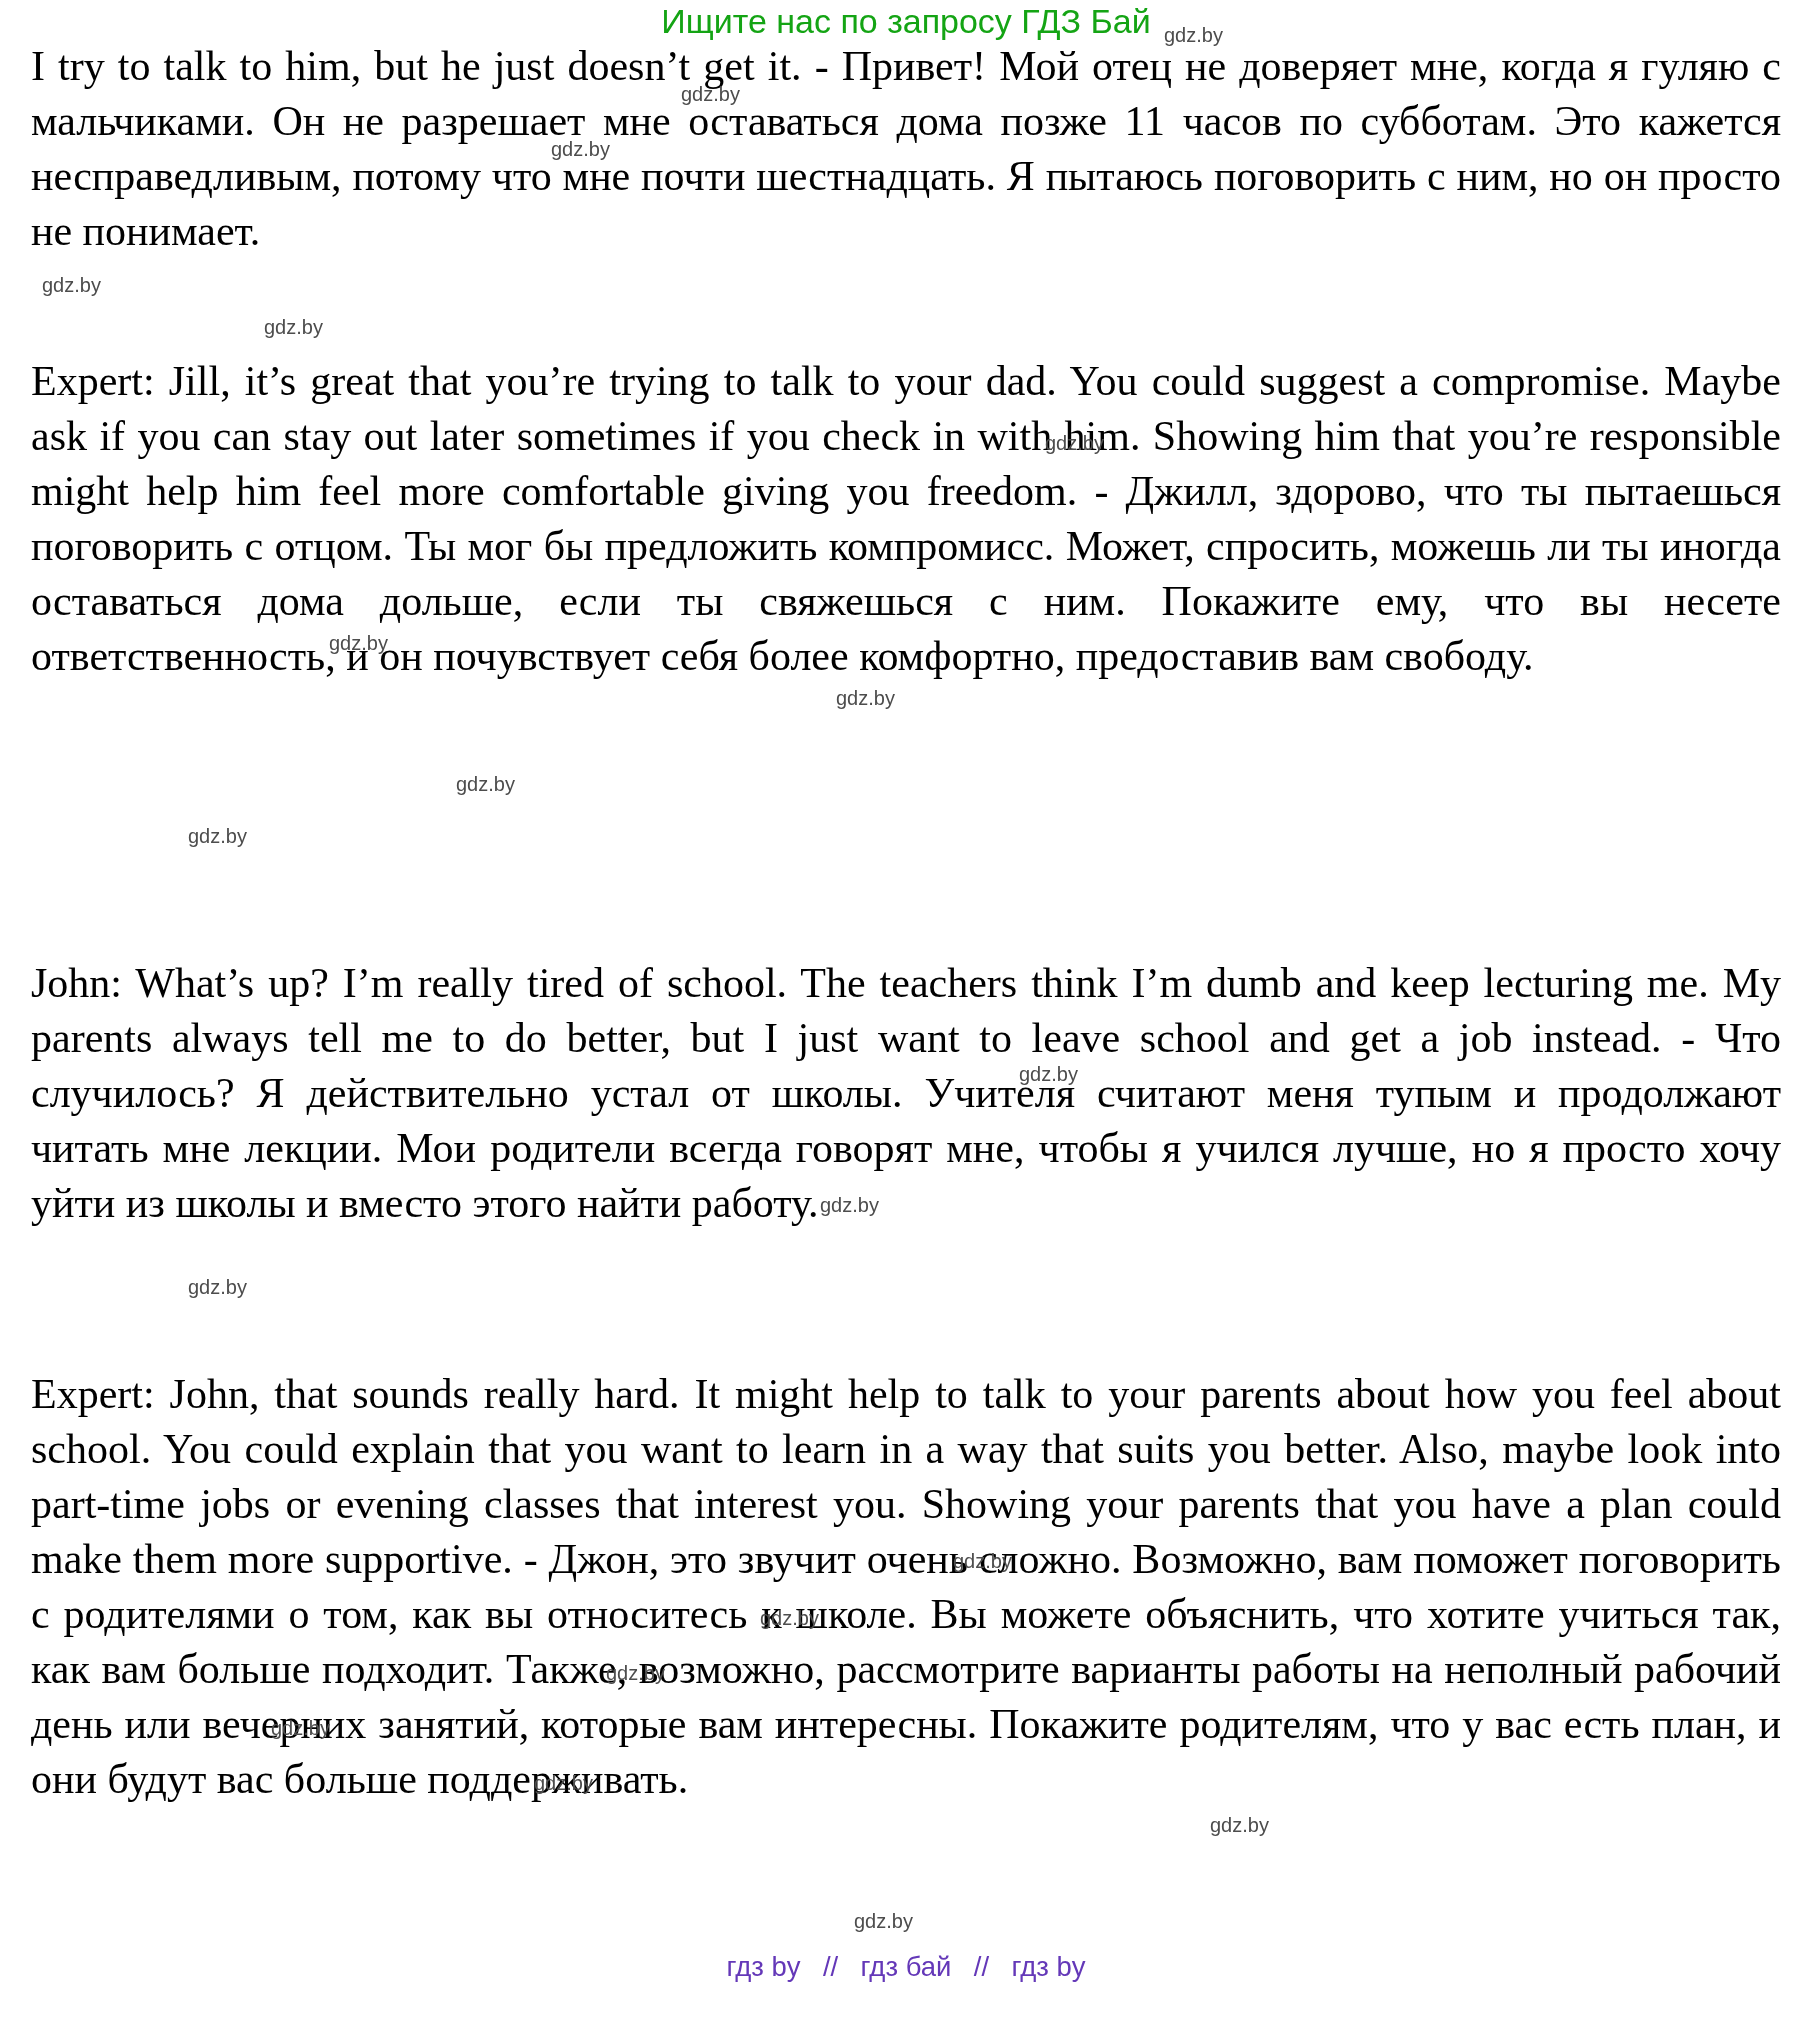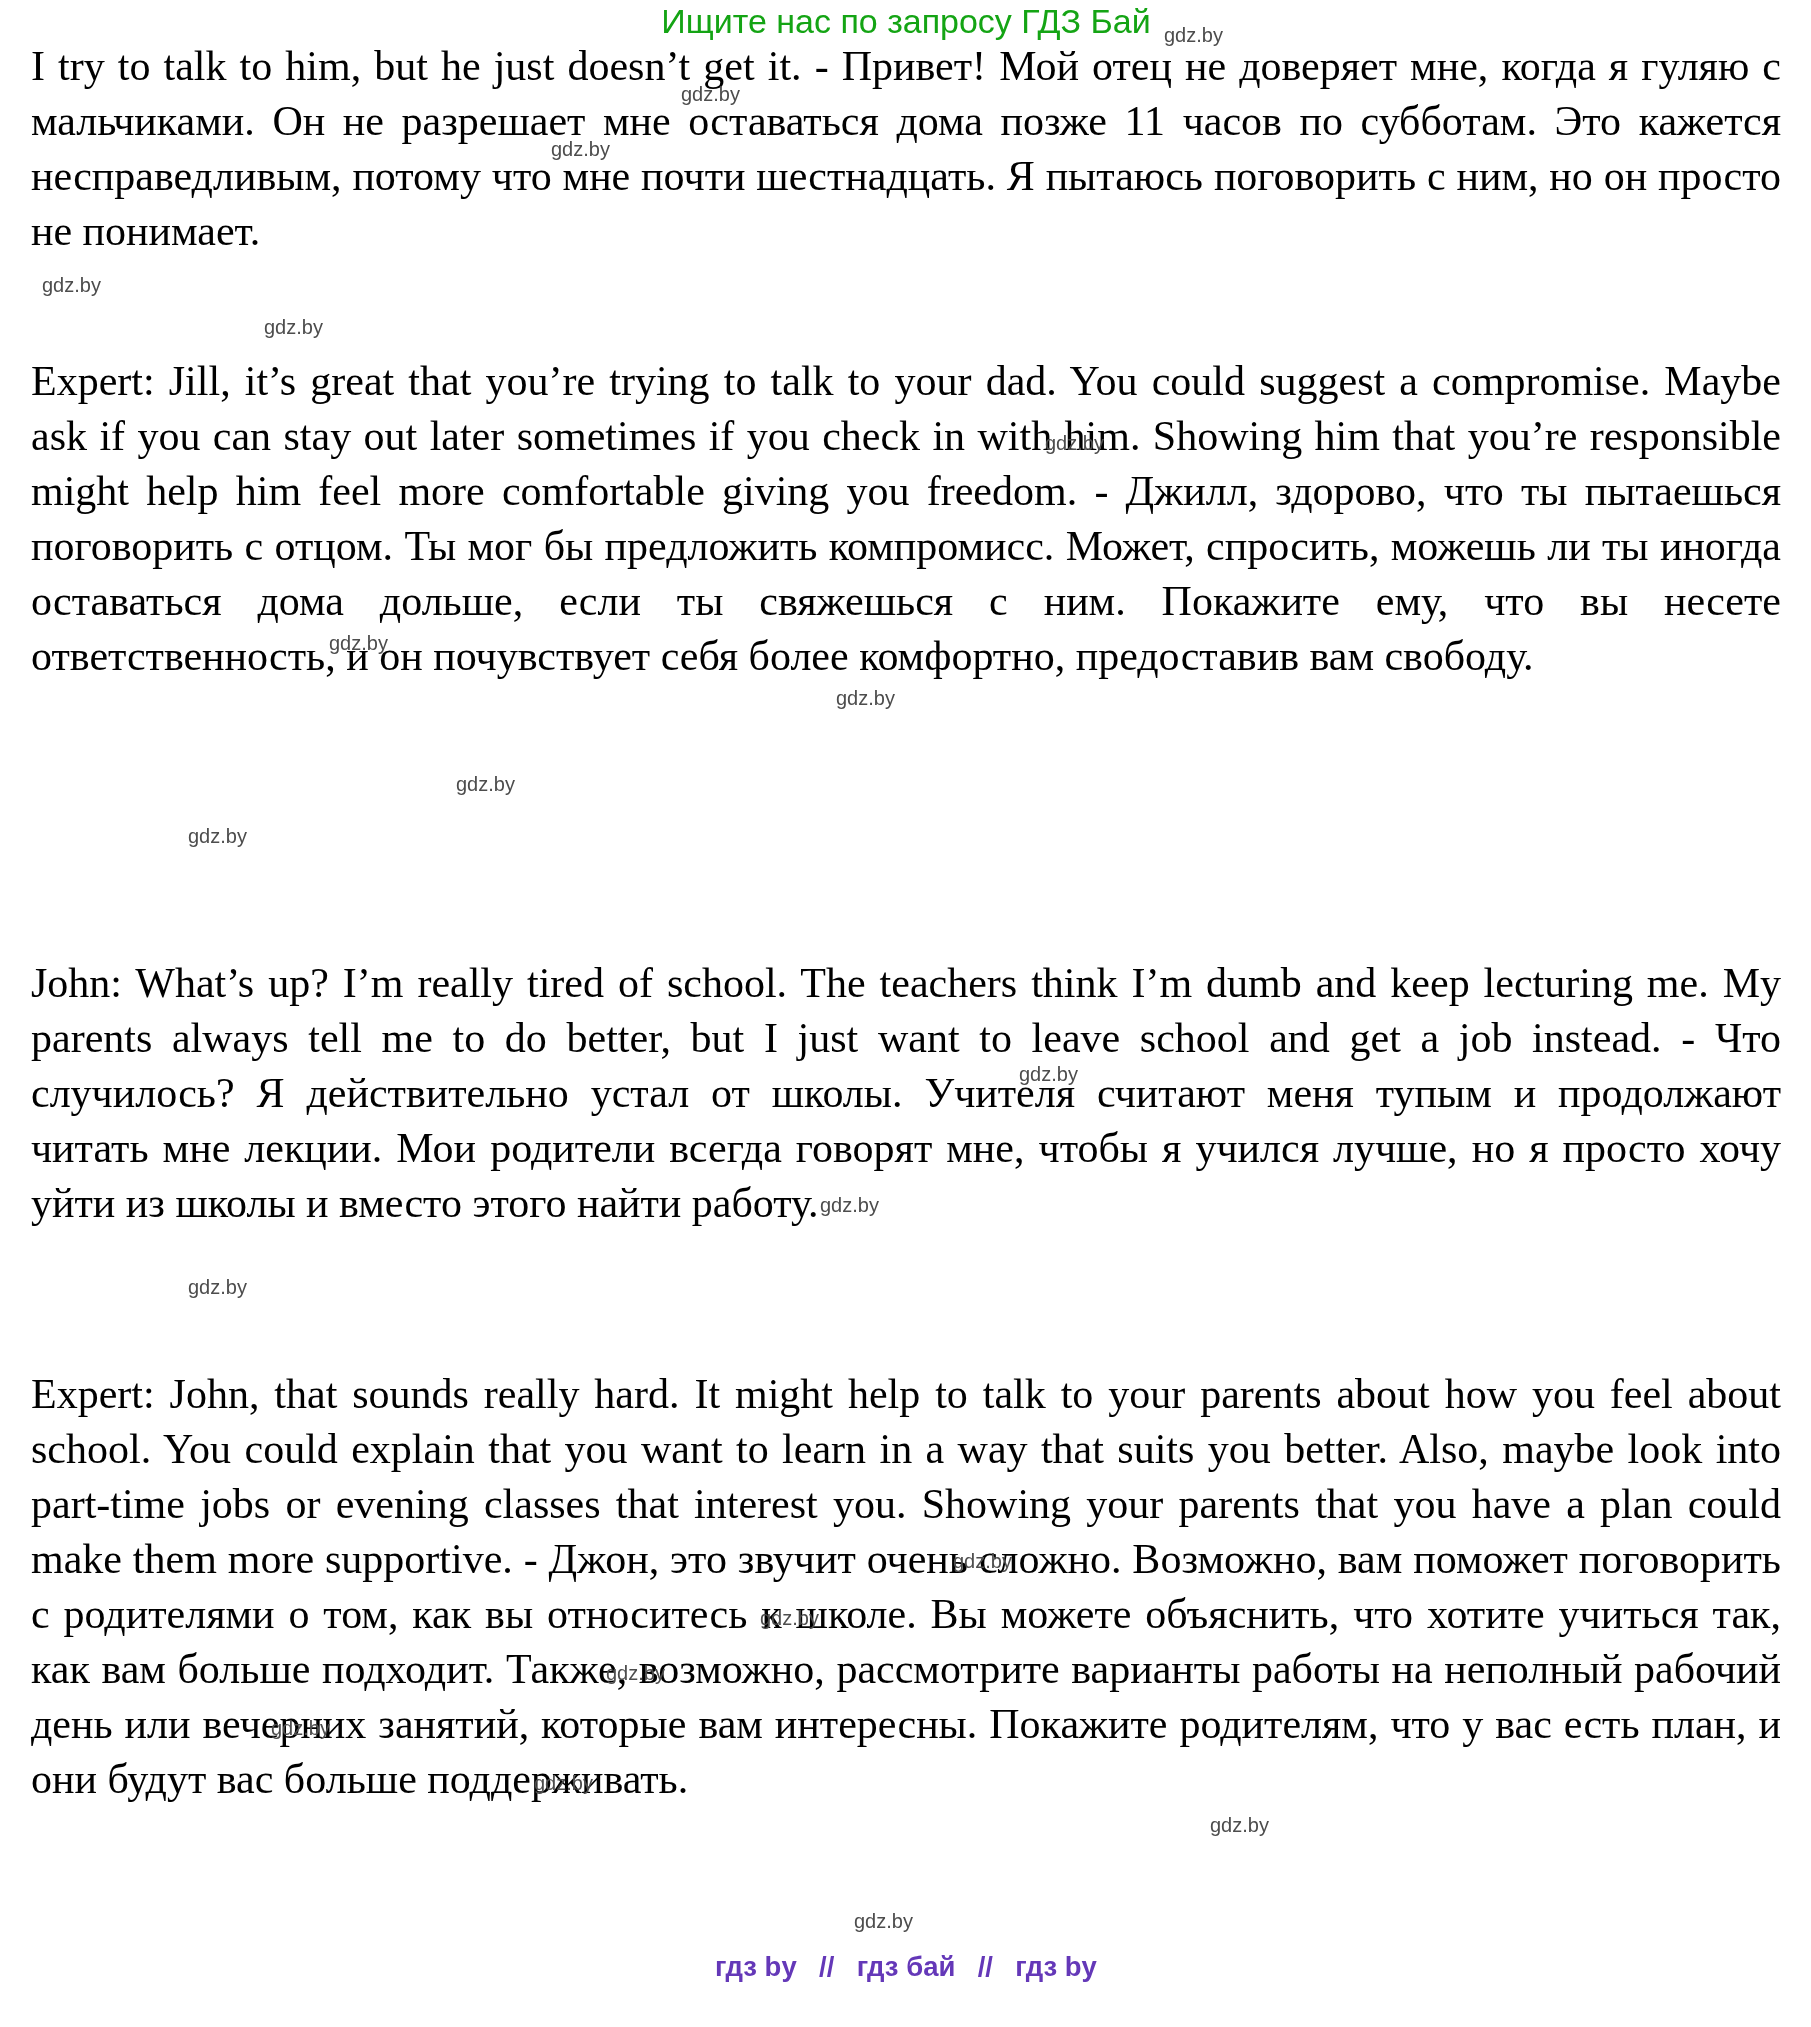--- a/index.html
+++ b/index.html
@@ -44,21 +44,20 @@
   }
   .footer {
     position: absolute;
     top: 1951px;
     left: 0;
     width: 100%;
     text-align: center;
     font-family: "Liberation Sans", sans-serif;
     font-size: 27.5px;
     color: var(--footer_purple, #6438b8);
-    font-weight: bold;
   }
   .flink { margin: 0 9.2px; cursor: pointer; }
   .fsep  { margin: 0 5.5px; }
 </style>
 </head>
 <body>
 
 <div class="page">
 
   <div class="header">Ищите нас по запросу ГДЗ Бай</div>

